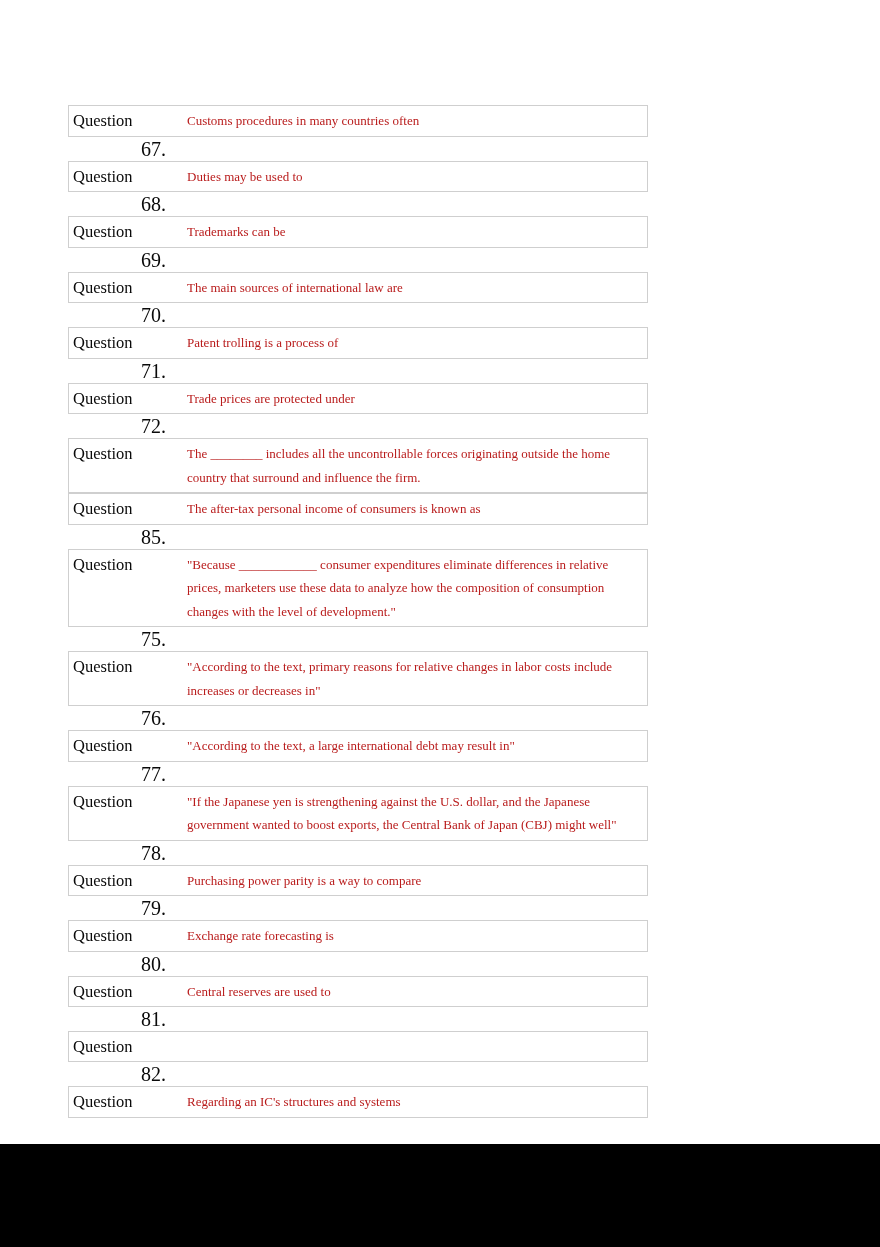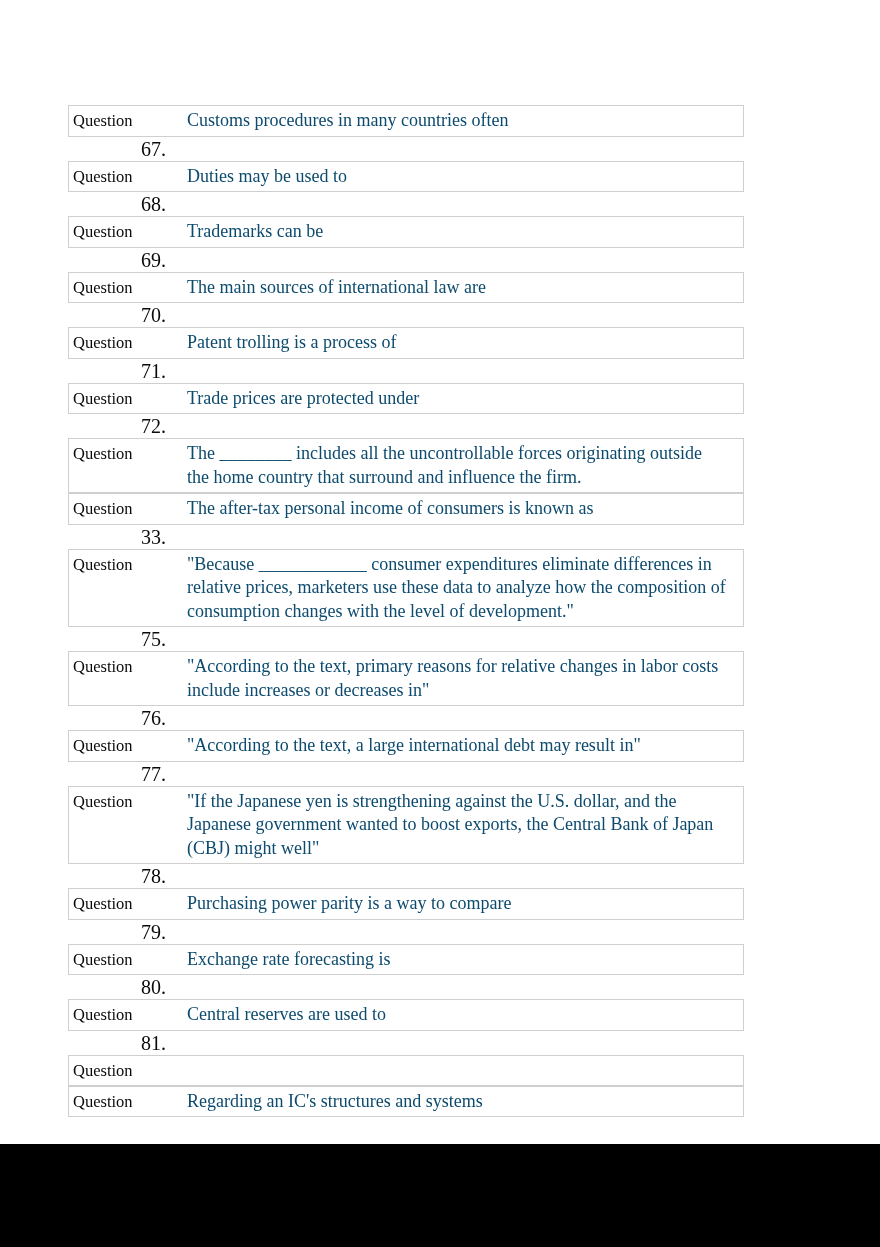--- a/index.html
+++ b/index.html
@@ -37,21 +37,21 @@
 
   .q-block {
     margin: 0;
     padding: 0;
   }
 
   
   .q-box {
     border: 1px solid #cfcfcf;
     box-sizing: border-box;
-    width: 676px;
+    width: 580px;
     background: #ffffff;
     display: flex;
     align-items: flex-start;
     padding: 3px 0 3px 0;
   }
 
   .q-label {
     flex: 0 0 118px;
     width: 118px;
     padding-left: 4px;
@@ -59,23 +59,23 @@
     font-size: 16.5px;
     line-height: 23px;
     color: #0a0a0a;
     white-space: nowrap;
   }
 
   .q-text {
     flex: 1 1 auto;
     padding-right: 16px;
     box-sizing: border-box;
-    font-size: 18px;
+    font-size: 13px;
     line-height: 23.5px;
-    color: #0c4a6e;
+    color: #b91c1c;
     text-align: left;
   }
 
   
   .q-number-row {
     width: 676px;
     height: 24px;
     box-sizing: border-box;
     display: block;
   }
@@ -163,21 +163,21 @@
           <div class="q-label">Question</div>
           <div class="q-text">The ________ includes all the uncontrollable forces originating outside the home country that surround and influence the firm.</div>
         </div>
       </div>
       <div class="q-block">
         <div class="q-box">
           <div class="q-label">Question</div>
           <div class="q-text">The after-tax personal income of consumers is known as</div>
         </div>
         <div class="q-number-row">
-          <span class="q-number">33.</span>
+          <span class="q-number">85.</span>
         </div>
       </div>
       <div class="q-block">
         <div class="q-box">
           <div class="q-label">Question</div>
           <div class="q-text">"Because ____________ consumer expenditures eliminate differences in relative prices, marketers use these data to analyze how the composition of consumption changes with the level of development."</div>
         </div>
         <div class="q-number-row">
           <span class="q-number">75.</span>
         </div>
@@ -232,20 +232,23 @@
           <div class="q-label">Question</div>
           <div class="q-text">Central reserves are used to</div>
         </div>
         <div class="q-number-row">
           <span class="q-number">81.</span>
         </div>
       </div>
       <div class="q-block">
         <div class="q-box">
           <div class="q-label">Question</div>
+        </div>
+        <div class="q-number-row">
+          <span class="q-number">82.</span>
         </div>
       </div>
       <div class="q-block">
         <div class="q-box">
           <div class="q-label">Question</div>
           <div class="q-text">Regarding an IC's structures and systems</div>
         </div>
       </div>
     </div>
 </div>

